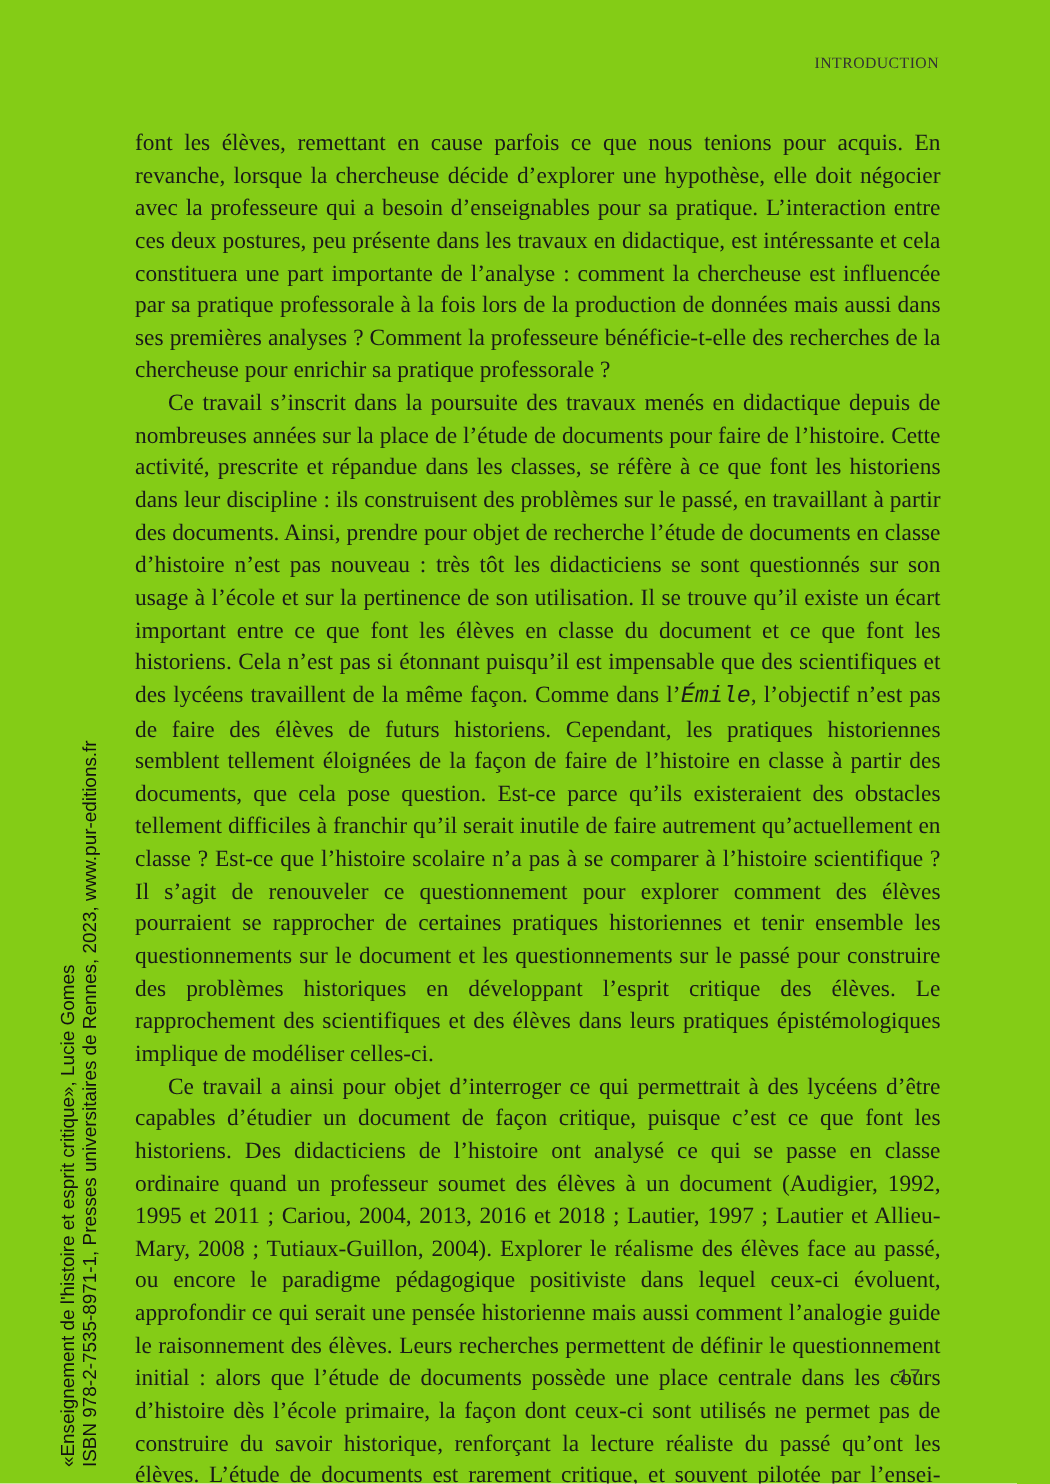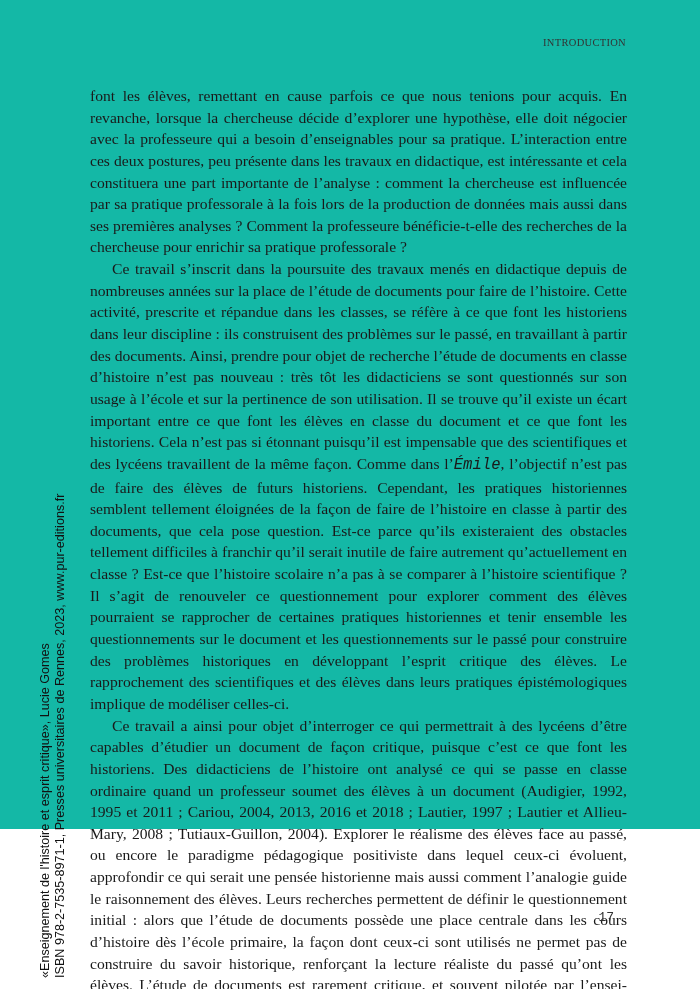--- a/index.html
+++ b/index.html
@@ -1,17 +1,17 @@
 <!DOCTYPE html>
 <html><head>
 <meta charset="utf-8">
 <style>
   html, body { margin: 0; padding: 0; background: #ffffff; }
   body { width: 700px; height: 989px; position: relative; overflow: hidden; }
-  .page { position: absolute; left: 0; top: 0; width: 700px; height: 829px; background: #14b8a6; }
+  .page { position: absolute; left: 0; top: 0; width: 700px; height: 989px; background: #84cc16; }
   .running-head {
     position: absolute; right: 74px; top: 37px;
     font-family: "Liberation Serif", serif; font-size: 10.5px;
     letter-spacing: 0.3px; color: #333;
   }
   .body-text {
     position: absolute; left: 90px; top: 85px; width: 537px;
     font-family: "Liberation Serif", serif; font-size: 15.6px;
     line-height: 21.64px; color: #1a1a1a;
     text-align: justify; hyphens: manual;

